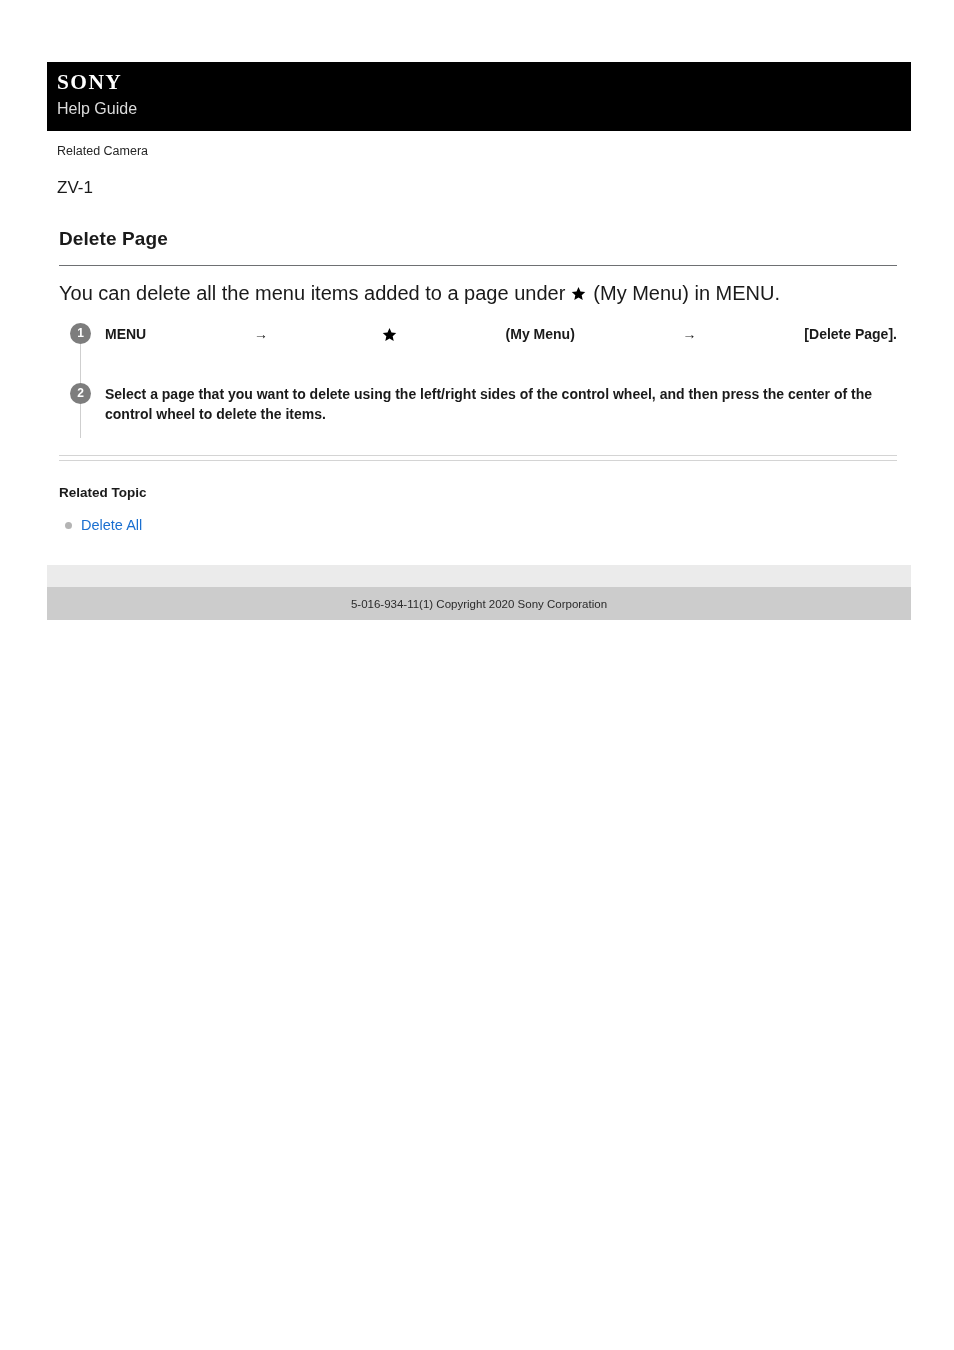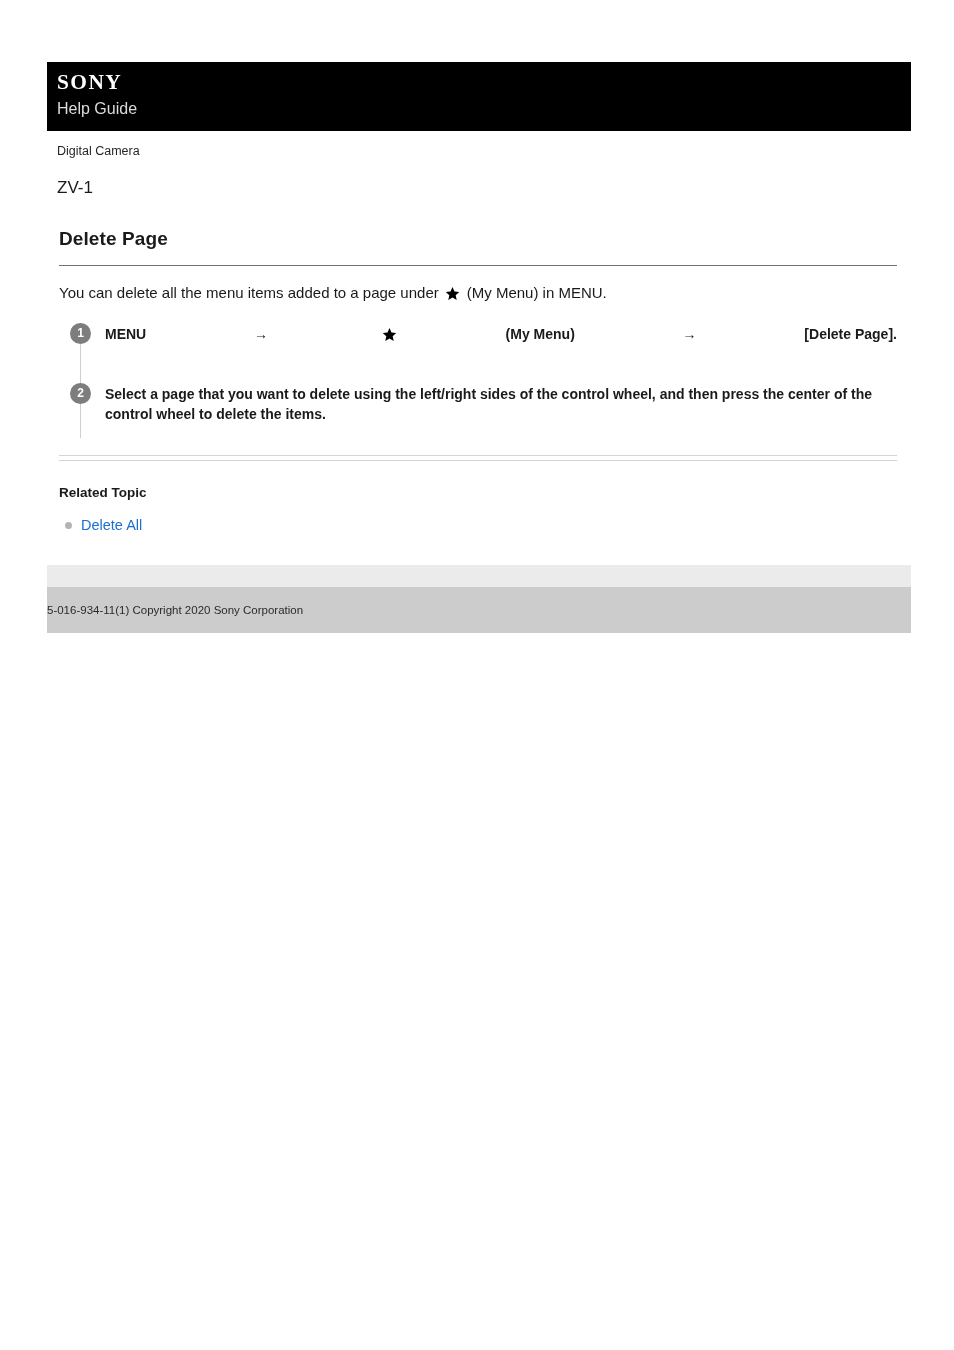--- a/index.html
+++ b/index.html
@@ -82,21 +82,21 @@
     letter-spacing: 0.1px;
   }
   .rule-strong {
     border: none;
     border-top: 1px solid #6e7073;
     margin: 14px 0 0 0;
     height: 0;
   }
 
   .intro {
-    font-size: 15px;
+    font-size: 20px;
     line-height: 20px;
     color: #1a1a1a;
     margin: 17px 0 0 0;
     display: flex;
     align-items: center;
     flex-wrap: wrap;
   }
   .intro .star-icon { margin: 0 7px 0 6px; }
 
   
@@ -215,42 +215,43 @@
   
   .footer {
     margin-top: 27px;
   }
   .footer-top {
     background: #ebebeb;
     height: 22px;
   }
   .footer-bottom {
     background: #cccccc;
-    height: 46px;
+    height: 33px;
     display: flex;
     align-items: center;
+    justify-content: center;
   }
   .footer-text {
     font-size: 11.5px;
     color: #2b2b2b;
     line-height: 14px;
   }
 </style>
 </head>
 <body>
 
 <div class="page">
 
   <div class="site-header">
     <span class="sony-logo">SONY</span>
     <span class="help-guide">Help Guide</span>
   </div>
 
   <div class="product-block">
-    <span class="product-category">Digital Camera</span>
+    <span class="product-category">Related Camera</span>
     <span class="product-model">ZV-1</span>
   </div>
 
   <div class="article">
 
     <h1 class="page-title">Delete Page</h1>
     <hr class="rule-strong">
 
     <p class="intro">
       <span>You can delete all the menu items added to a page under</span>

